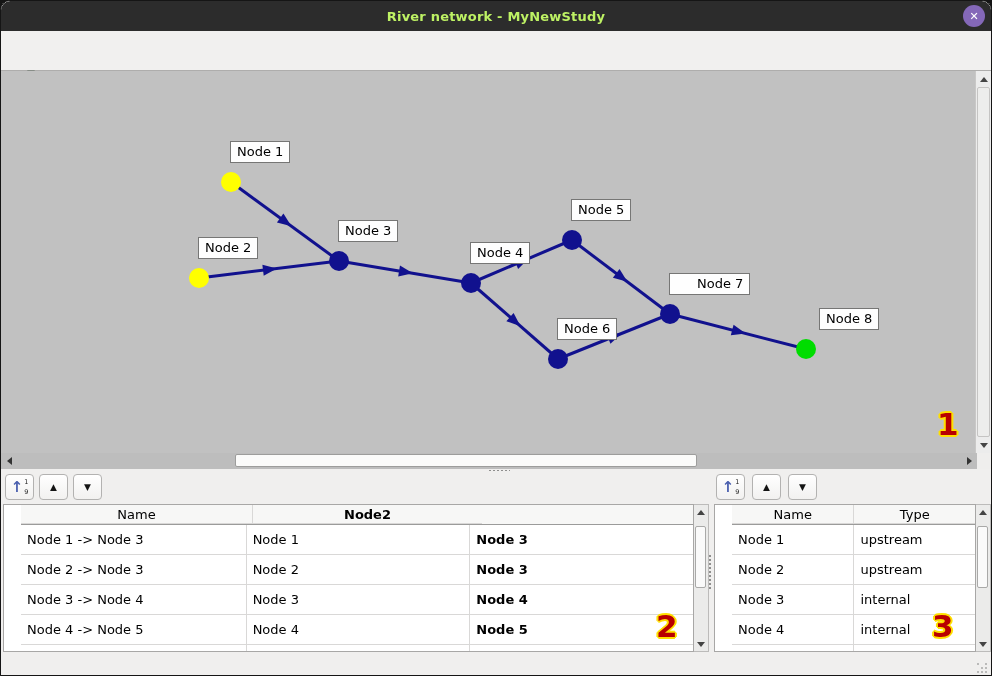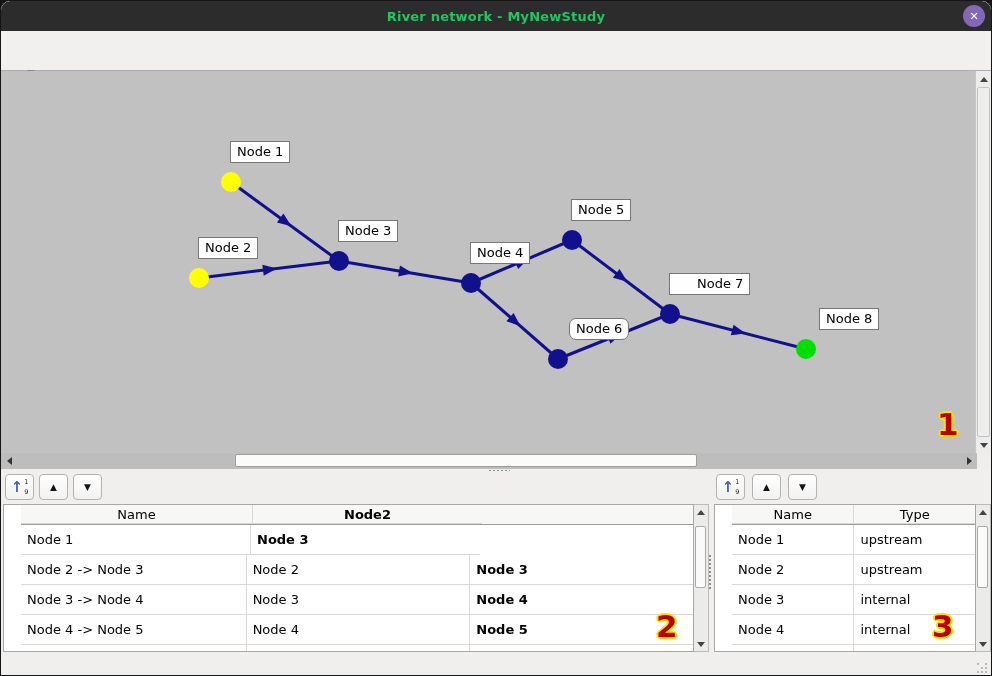--- a/index.html
+++ b/index.html
@@ -8,21 +8,21 @@
     position:relative; width:992px; height:676px; overflow:hidden;
     background:#f0efee; border:1px solid #151515;
     border-radius:10px 10px 0 0;
   }
   
   .titlebar {
     position:absolute; left:0; top:0; width:100%; height:30px;
     background:#2c2c2c; border-radius:9px 9px 0 0;
     display:flex; align-items:center; justify-content:center;
   }
-  .title { color:#22c55e; font-size:13px; font-weight:bold; letter-spacing:.2px; }
+  .title { color:#bef264; font-size:13px; font-weight:bold; letter-spacing:.2px; }
   .close-btn {
     position:absolute; right:6px; top:4px; width:22px; height:22px;
     border-radius:50%; background:#8468b8; color:#fff;
     display:flex; align-items:center; justify-content:center;
     font-size:11px; font-weight:bold; cursor:default;
   }
   
   .toolbar {
     position:absolute; left:0; top:30px; width:100%; height:40px;
     background:#f1f0ef; border-bottom:1px solid #aeadac;
@@ -164,21 +164,21 @@
         <circle cx="557" cy="288" r="10" fill="#11118e"></circle>
         <circle cx="669" cy="243" r="10" fill="#11118e"></circle>
         <circle cx="805" cy="278" r="10" fill="#00dd00"></circle>
       </svg>
     <div id="labels">
         <div class="nlabel" style="left: 229px; top: 70px;">Node 1</div>
         <div class="nlabel" style="left: 197px; top: 166px;">Node 2</div>
         <div class="nlabel" style="left: 337px; top: 149px;">Node 3</div>
         <div class="nlabel" style="left: 469px; top: 171px;">Node 4</div>
         <div class="nlabel" style="left: 570px; top: 128px;">Node 5</div>
-        <div class="nlabel" style="left: 568px; top: 247px; border-radius: 7px;">Node 6</div>
+        <div class="nlabel" style="left: 556px; top: 247px;">Node 6</div>
         <div class="nlabel" style="left: 668px; top: 202px; padding-left: 27px;">Node 7</div>
         <div class="nlabel" style="left: 804px; top: 237px; margin-left: 14px;">Node 8</div>
       </div>
     <div class="marker" style="left:936px; top:338px;">1</div>
   </div>
 
   <div class="vscroll">
     <div class="sb-btn" style="left:0;top:0;">
         <i class="tri-up"></i>
       </div>
@@ -234,20 +234,21 @@
     <div class="tbtn" style="left:787px;">
       <span class="tri">▼</span>
     </div>
 
     <div class="dtable edges-table">
         <div class="thead tr">
           <div class="td c0">Name</div>
           <div class="td c2">Node2</div>
         </div>
         <div class="tr">
+          <div class="td c0">Node 1 -&gt; Node 3</div>
           <div class="td c1">Node 1</div>
           <div class="td c2">Node 3</div>
         </div>
         <div class="tr">
           <div class="td c0">Node 2 -&gt; Node 3</div>
           <div class="td c1">Node 2</div>
           <div class="td c2">Node 3</div>
         </div>
         <div class="tr">
           <div class="td c0">Node 3 -&gt; Node 4</div>

